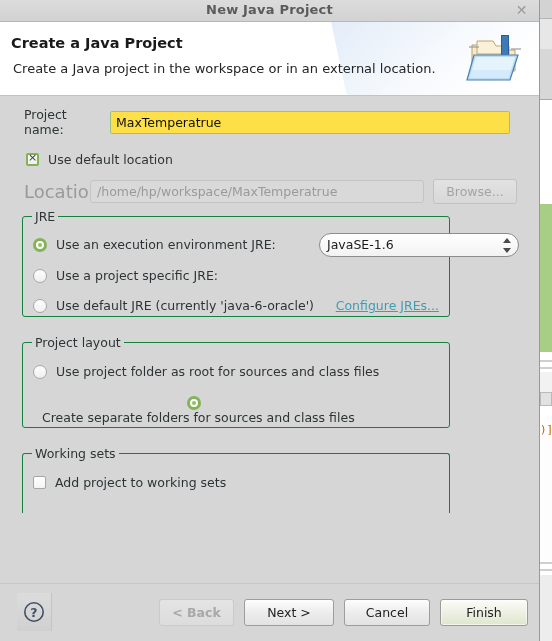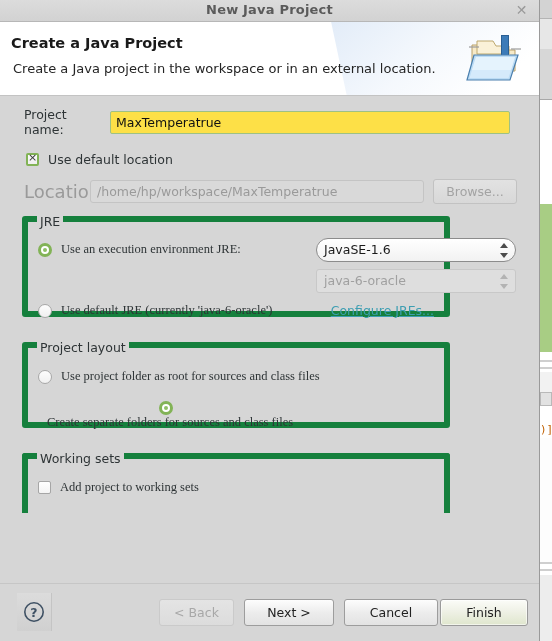--- a/index.html
+++ b/index.html
@@ -229,21 +229,21 @@
     text-align: center;
     line-height: 23px;
   }
 
   
   .group {
     position: absolute;
     left: 22px;
     width: 428px;
     box-sizing: border-box;
-    border: 6px solid #15803d;
+    border: 1px solid #15803d;
     border-radius: 3px;
     background: transparent;
   }
   .group.clipped { border-bottom: none; border-radius: 3px 3px 0 0; }
   .group-title {
     position: absolute;
     left: 9px; top: -8px;
     background: #d6d6d6;
     padding: 0 3px;
     font-size: 12.5px;
@@ -252,21 +252,20 @@
   #grp-jre    { top: 120px; height: 101px; }
   #grp-layout { top: 246px; height: 86px; }
   #grp-ws     { top: 357px; height: 60px; }
 
   
   .radio-row {
     position: absolute;
     display: flex;
     align-items: center;
     left: 10px;
-    font-family: Liberation Serif, serif;
   }
   .radio {
     width: 14px; height: 14px;
     border-radius: 50%;
     box-sizing: border-box;
     flex: none;
     position: relative;
   }
   .radio.on {
     border: 3px solid #82b356;
@@ -374,23 +373,23 @@
     border: 1px solid #cacaca;
     background: linear-gradient(to bottom,#e4e4e4,#dcdcdc);
     color: #a8a8a8;
   }
   .dlg-btn.default {
     border: 1px solid #9a9a9a;
     background: linear-gradient(to bottom,#fbfcf8 0%,#eff1e6 45%,#dfe6cd 100%);
     color: #222;
     box-shadow: inset 0 0 0 1px rgba(255,255,255,0.6);
   }
-  #btn-back   { left: 159px; width: 75px; }
+  #btn-back   { left: 159px; width: 75px; font-weight: bold; }
   #btn-next   { left: 244px; width: 90px; }
-  #btn-cancel { left: 344px; width: 94px; }
+  #btn-cancel { left: 344px; width: 86px; }
   #btn-finish { left: 440px; width: 88px; }
 </style>
 </head>
 <body>
 
 <div id="bg-strip">
   <div class="bg-seg bg-toolbar"></div>
   <div class="bg-seg bg-toolbar2"></div>
   <div class="bg-seg bg-tabarea"></div>
   <div class="bg-seg bg-white1"></div>
@@ -456,34 +455,31 @@
       <div id="browse-btn">Browse...</div>
     </div>
 
     <div class="group" id="grp-jre">
       <div class="group-title">JRE</div>
 
       <div class="radio-row" style="top:20px;">
         <span class="radio on"></span>
         <span class="radio-label">Use an execution environment JRE:</span>
       </div>
-      <div class="combo enabled" style="left:288px; top:16px; width:200px;border-radius:12px;">
+      <div class="combo enabled" style="left:296px; top:16px; width:200px;border-radius:12px;">
         <span>JavaSE-1.6</span>
         <span class="spin">
           <i class="tri up"></i>
             <i class="tri down"></i>
         </span>
       </div>
 
-      <div class="combo disabled" style="left:288px; top:47px; width:200px;">
-        <span>java-6-oracle</span>
-        <span class="spin">
-          <i class="tri up"></i>
-            <i class="tri down"></i>
-        </span>
+      <div class="radio-row" style="top:51px;">
+        <span class="radio off"></span>
+        <span class="radio-label">Use a project specific JRE:</span>
       </div>
 
       <div class="radio-row" style="top:81px;">
         <span class="radio off"></span>
         <span class="radio-label">Use default JRE (currently 'java-6-oracle')</span>
       </div>
       <div class="link" style="right:10px; top:81px;margin-left:10px;">Configure JREs...</div>
     </div>
 
     <div class="group" id="grp-layout">

